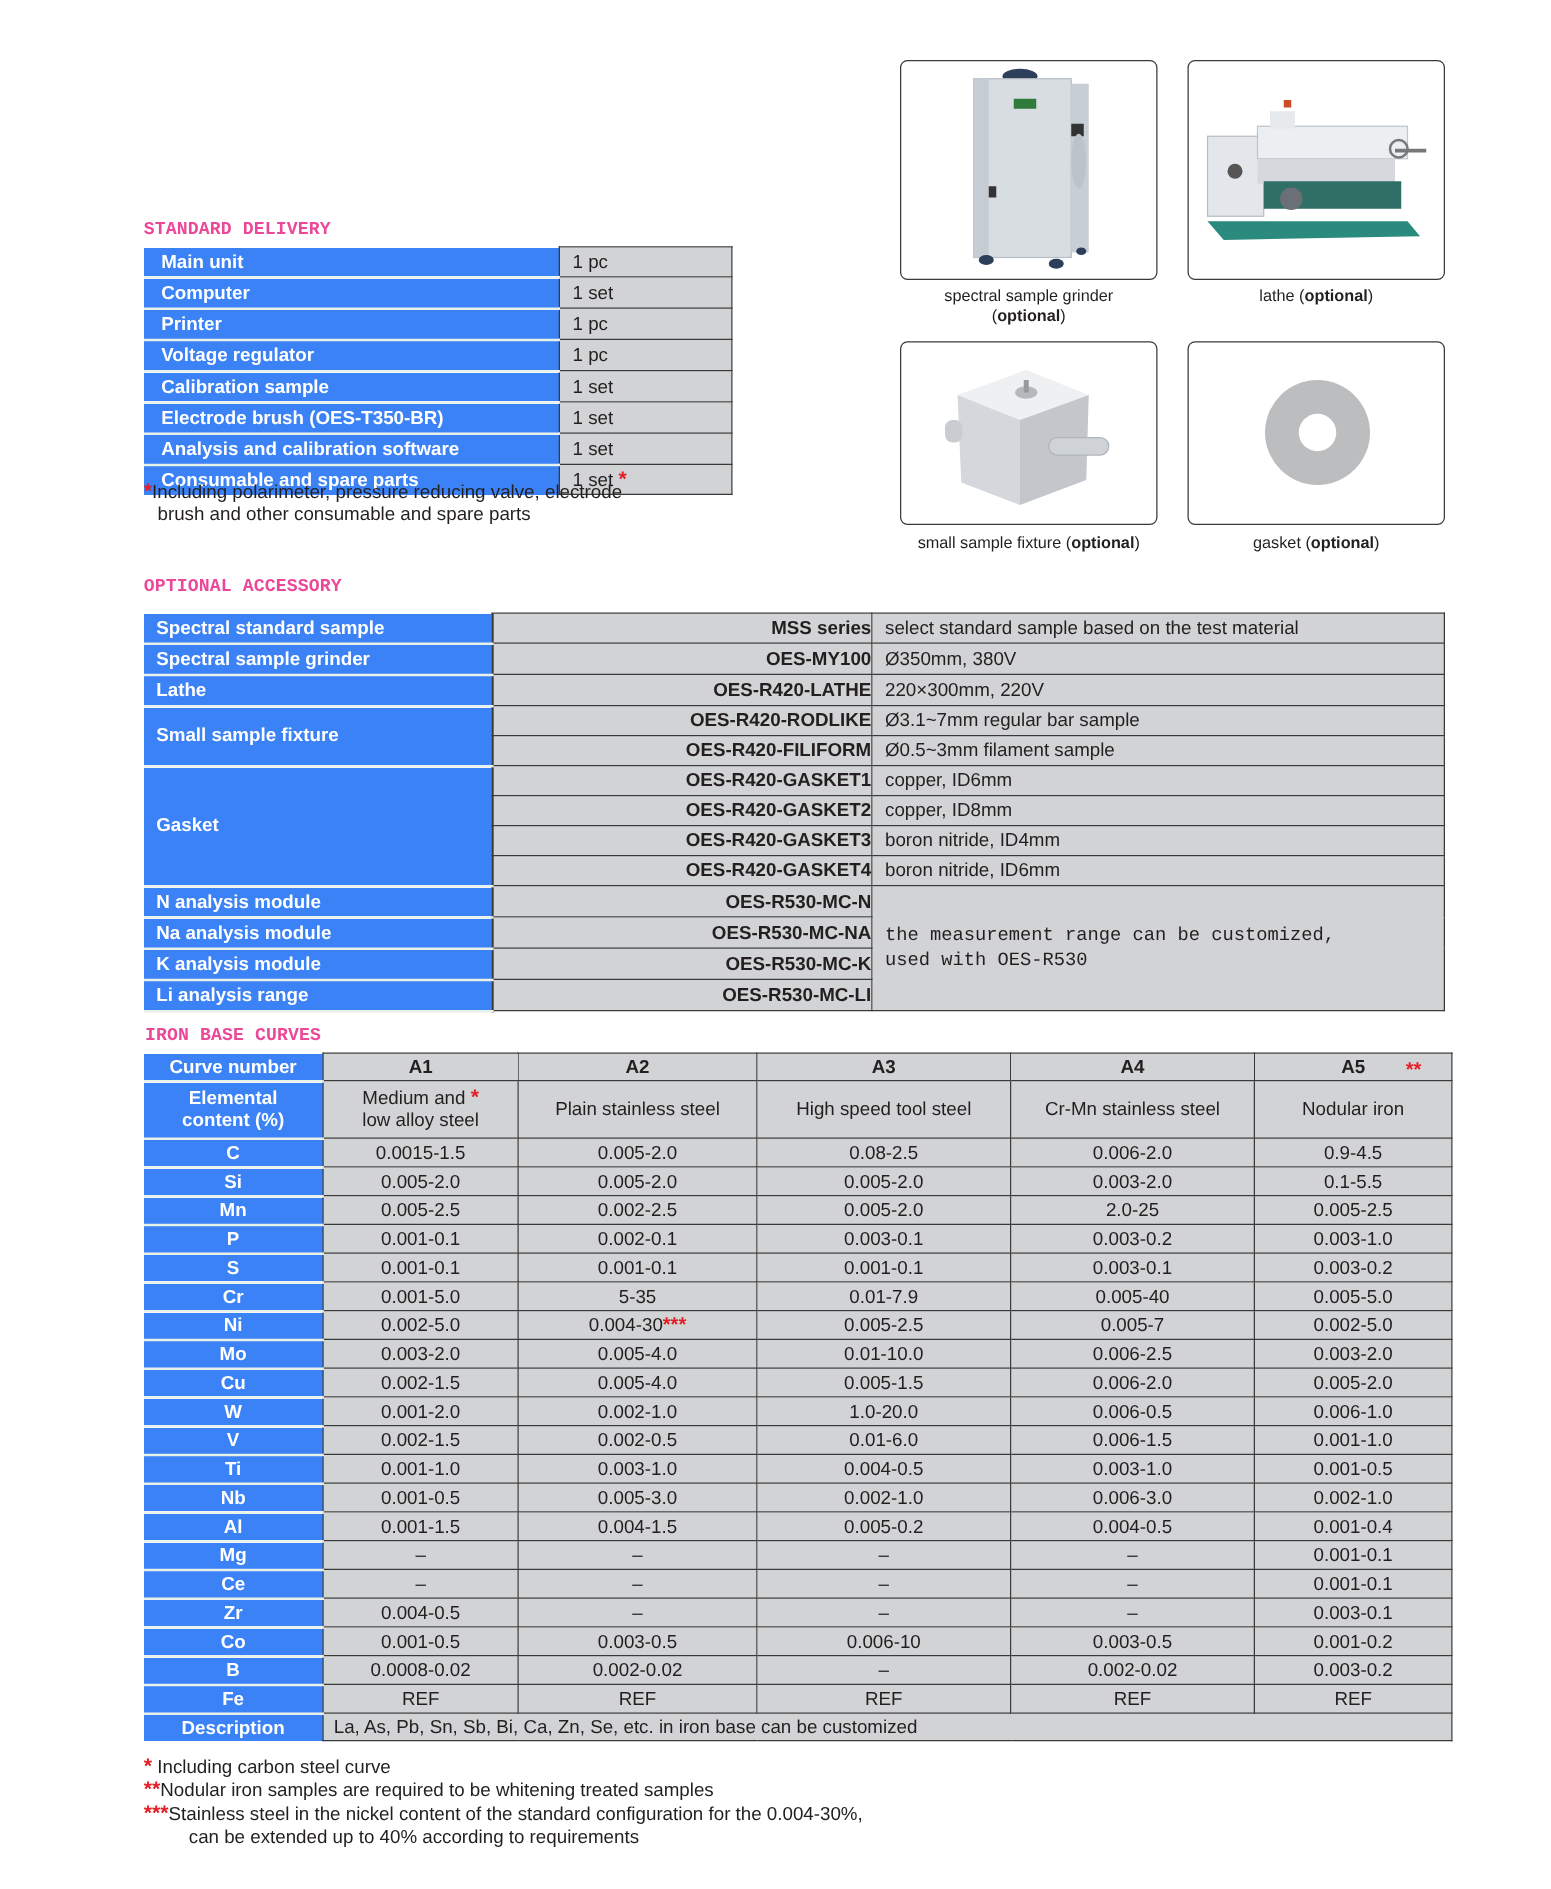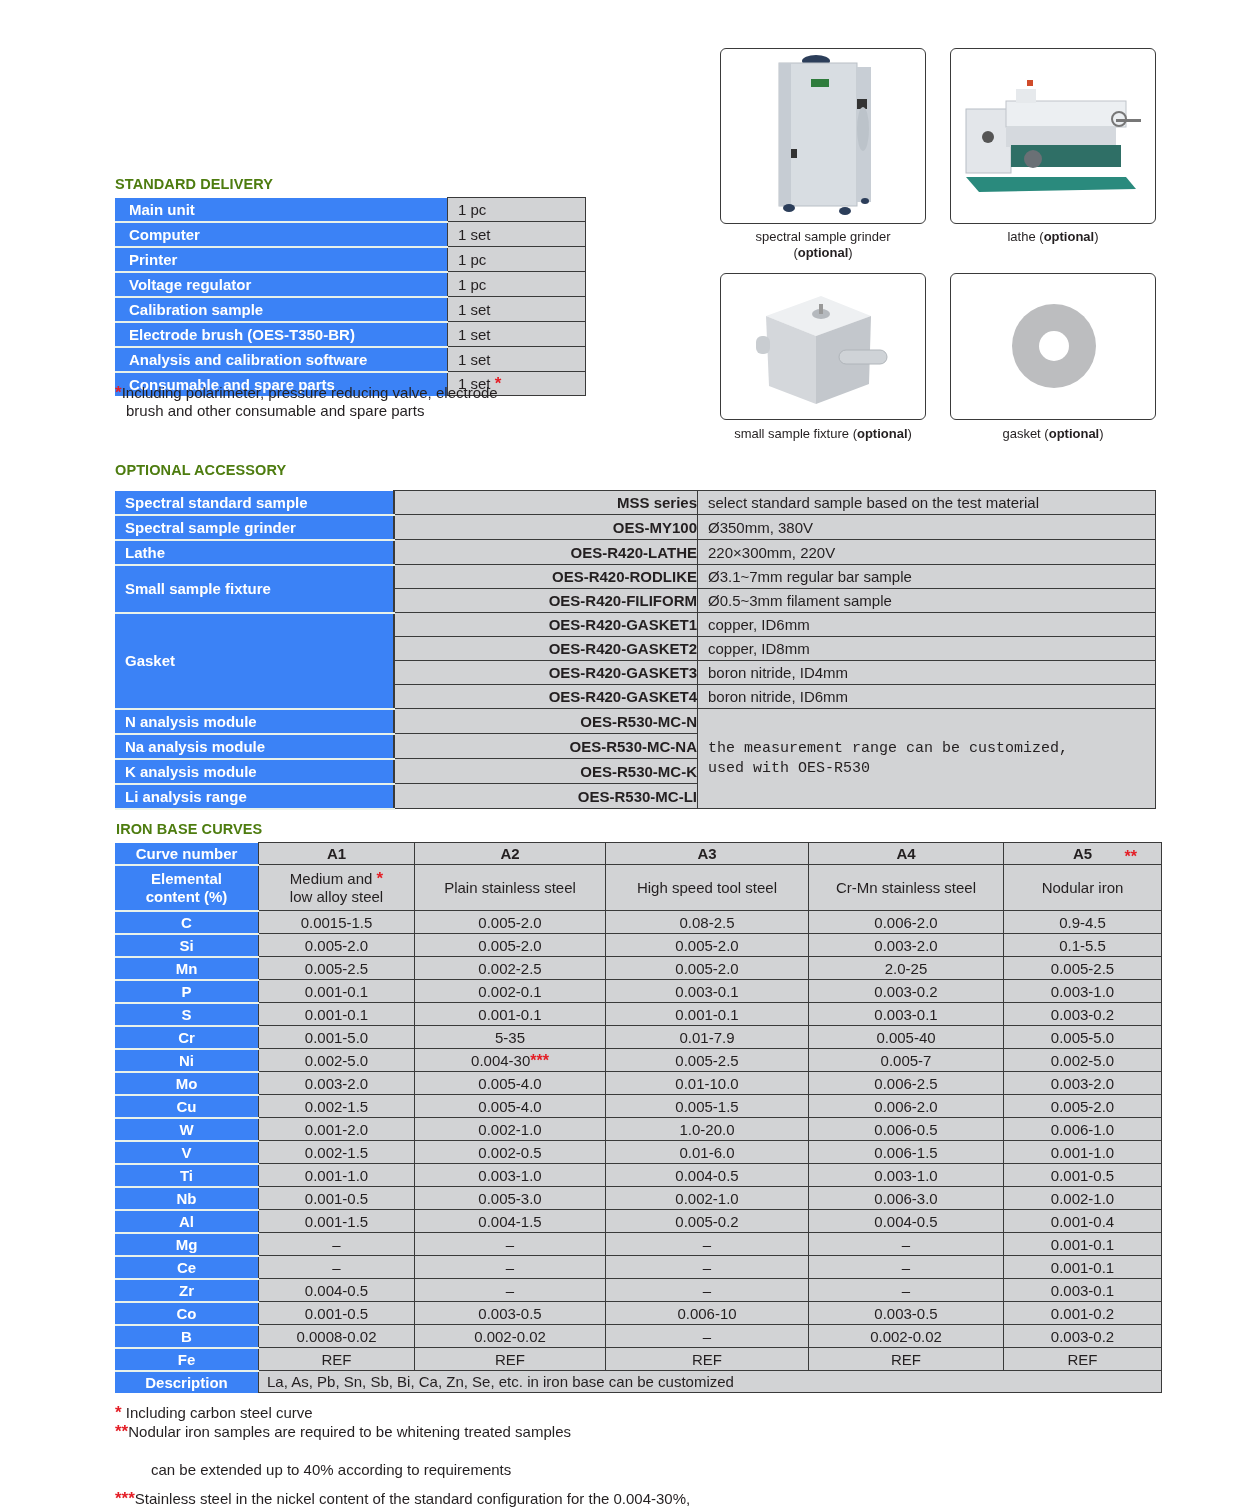--- a/index.html
+++ b/index.html
@@ -1,22 +1,23 @@
 <!DOCTYPE html>
 <html><head>
 <meta charset="utf-8">
 <style>
   html, body { margin: 0; padding: 0; background: #ffffff; }
   body {
     width: 1241px; height: 1511px; position: relative; overflow: hidden;
     font-family: "Liberation Sans", sans-serif; color: #231f20;
   }
   .section-title {
-    position: absolute; font-weight: bold; font-size: 14.5px; color: #4d7c0f;
+    position: absolute; font-weight: bold; font-size: 14.5px; color: #ec4899;
     letter-spacing: 0.1px;
+    font-family: Liberation Mono, monospace;
   }
   table { border-collapse: collapse; table-layout: fixed; }
   td { padding: 0; overflow: hidden; white-space: nowrap; }
   .g { background: #3b82f6; color: #ffffff; font-weight: bold; }
   .c { background: #d2d3d5; color: #231f20; }
   .red { color: #e41e26; font-weight: bold; }
 
   
   #std { position: absolute; left: 115px; top: 197px; width: 471px; }
   #std td { height: 23px; font-size: 15px; line-height: 21px; }
@@ -412,15 +413,15 @@
       <tr>
         <td class="g" style="border-bottom:none">Description</td>
         <td class="c descr" colspan="5">La, As, Pb, Sn, Sb, Bi, Ca, Zn, Se, etc. in iron base can be customized</td>
       </tr>
     </tbody>
 </table>
 
 <div id="footnotes">
     <div class="fn" style="top:1404px;"><span class="star">*</span><span> Including carbon steel curve</span></div>
     <div class="fn" style="top:1423px;"><span class="star">**</span><span>Nodular iron samples are required to be whitening treated samples</span></div>
-    <div class="fn" style="top:1442px;margin-top:48px;"><span class="star">***</span><span>Stainless steel in the nickel content of the standard configuration for the 0.004-30%,</span></div>
+    <div class="fn" style="top:1442px;"><span class="star">***</span><span>Stainless steel in the nickel content of the standard configuration for the 0.004-30%,</span></div>
     <div class="fn" style="top:1461px;padding-left:36px;"><span>can be extended up to 40% according to requirements</span></div>
   </div>
 
 </body></html>

